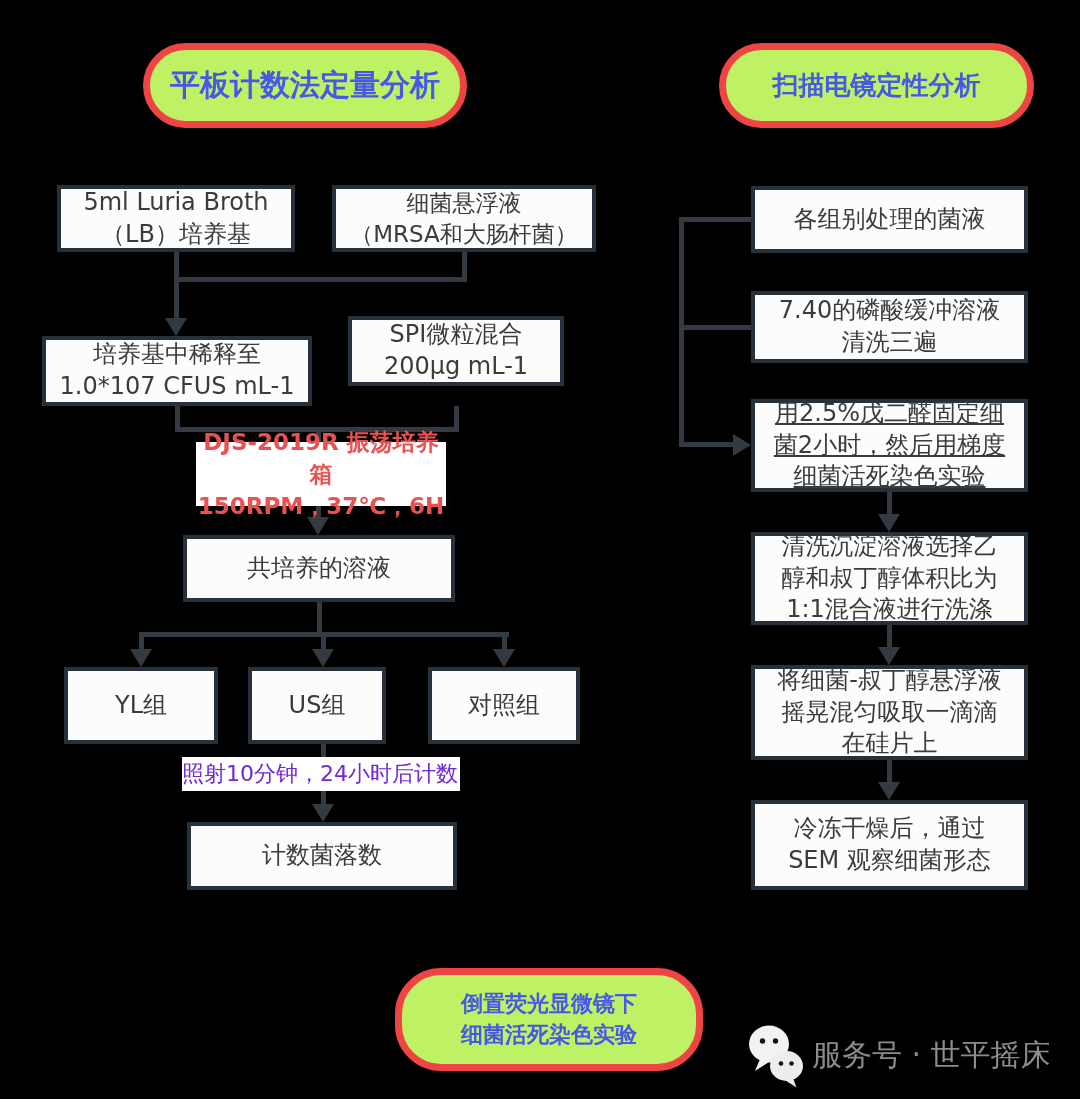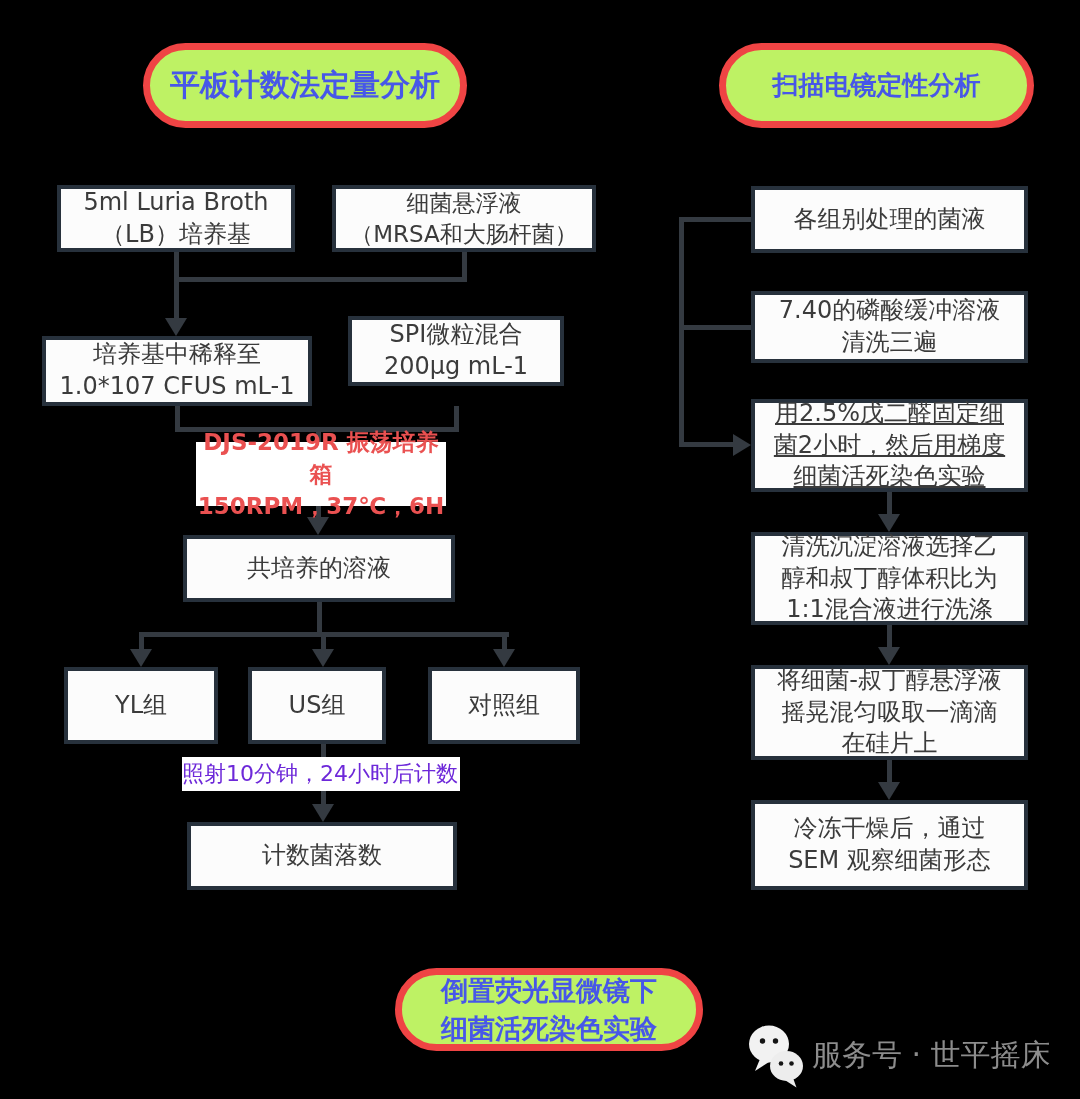--- a/index.html
+++ b/index.html
@@ -156,21 +156,21 @@
   <div class="box" style="left:751px;top:665px;width:277px;height:95px;">
     <span class="ln">将细菌-叔丁醇悬浮液</span>
     <span class="ln">摇晃混匀吸取一滴滴</span>
     <span class="ln">在硅片上</span>
   </div>
   <div class="box" style="left:751px;top:800px;width:277px;height:90px;">
     <span class="ln">冷冻干燥后，通过</span>
     <span class="ln">SEM 观察细菌形态</span>
   </div>
 
-  <div class="pill" style="left:395px;top:968px;width:308px;height:83px;font-size:27px;line-height:1.4;text-align:center;">
+  <div class="pill" style="left:395px;top:968px;width:308px;height:103px;font-size:22px;line-height:1.4;text-align:center;">
     <span class="ln">倒置荧光显微镜下</span>
     <span class="ln">细菌活死染色实验</span>
   </div>
 
   <div class="footer-brand">
     <span style="display:inline-block;line-height:0;">
       <svg width="58" height="66" viewBox="0 0 58 66">
         <ellipse cx="21" cy="22" rx="20" ry="18.5" fill="#f2f2f2"></ellipse>
         <path d="M12 37 L7 49 L21 40 Z" fill="#f2f2f2"></path>
         <circle cx="14.5" cy="19" r="2.7" fill="#141414"></circle>

